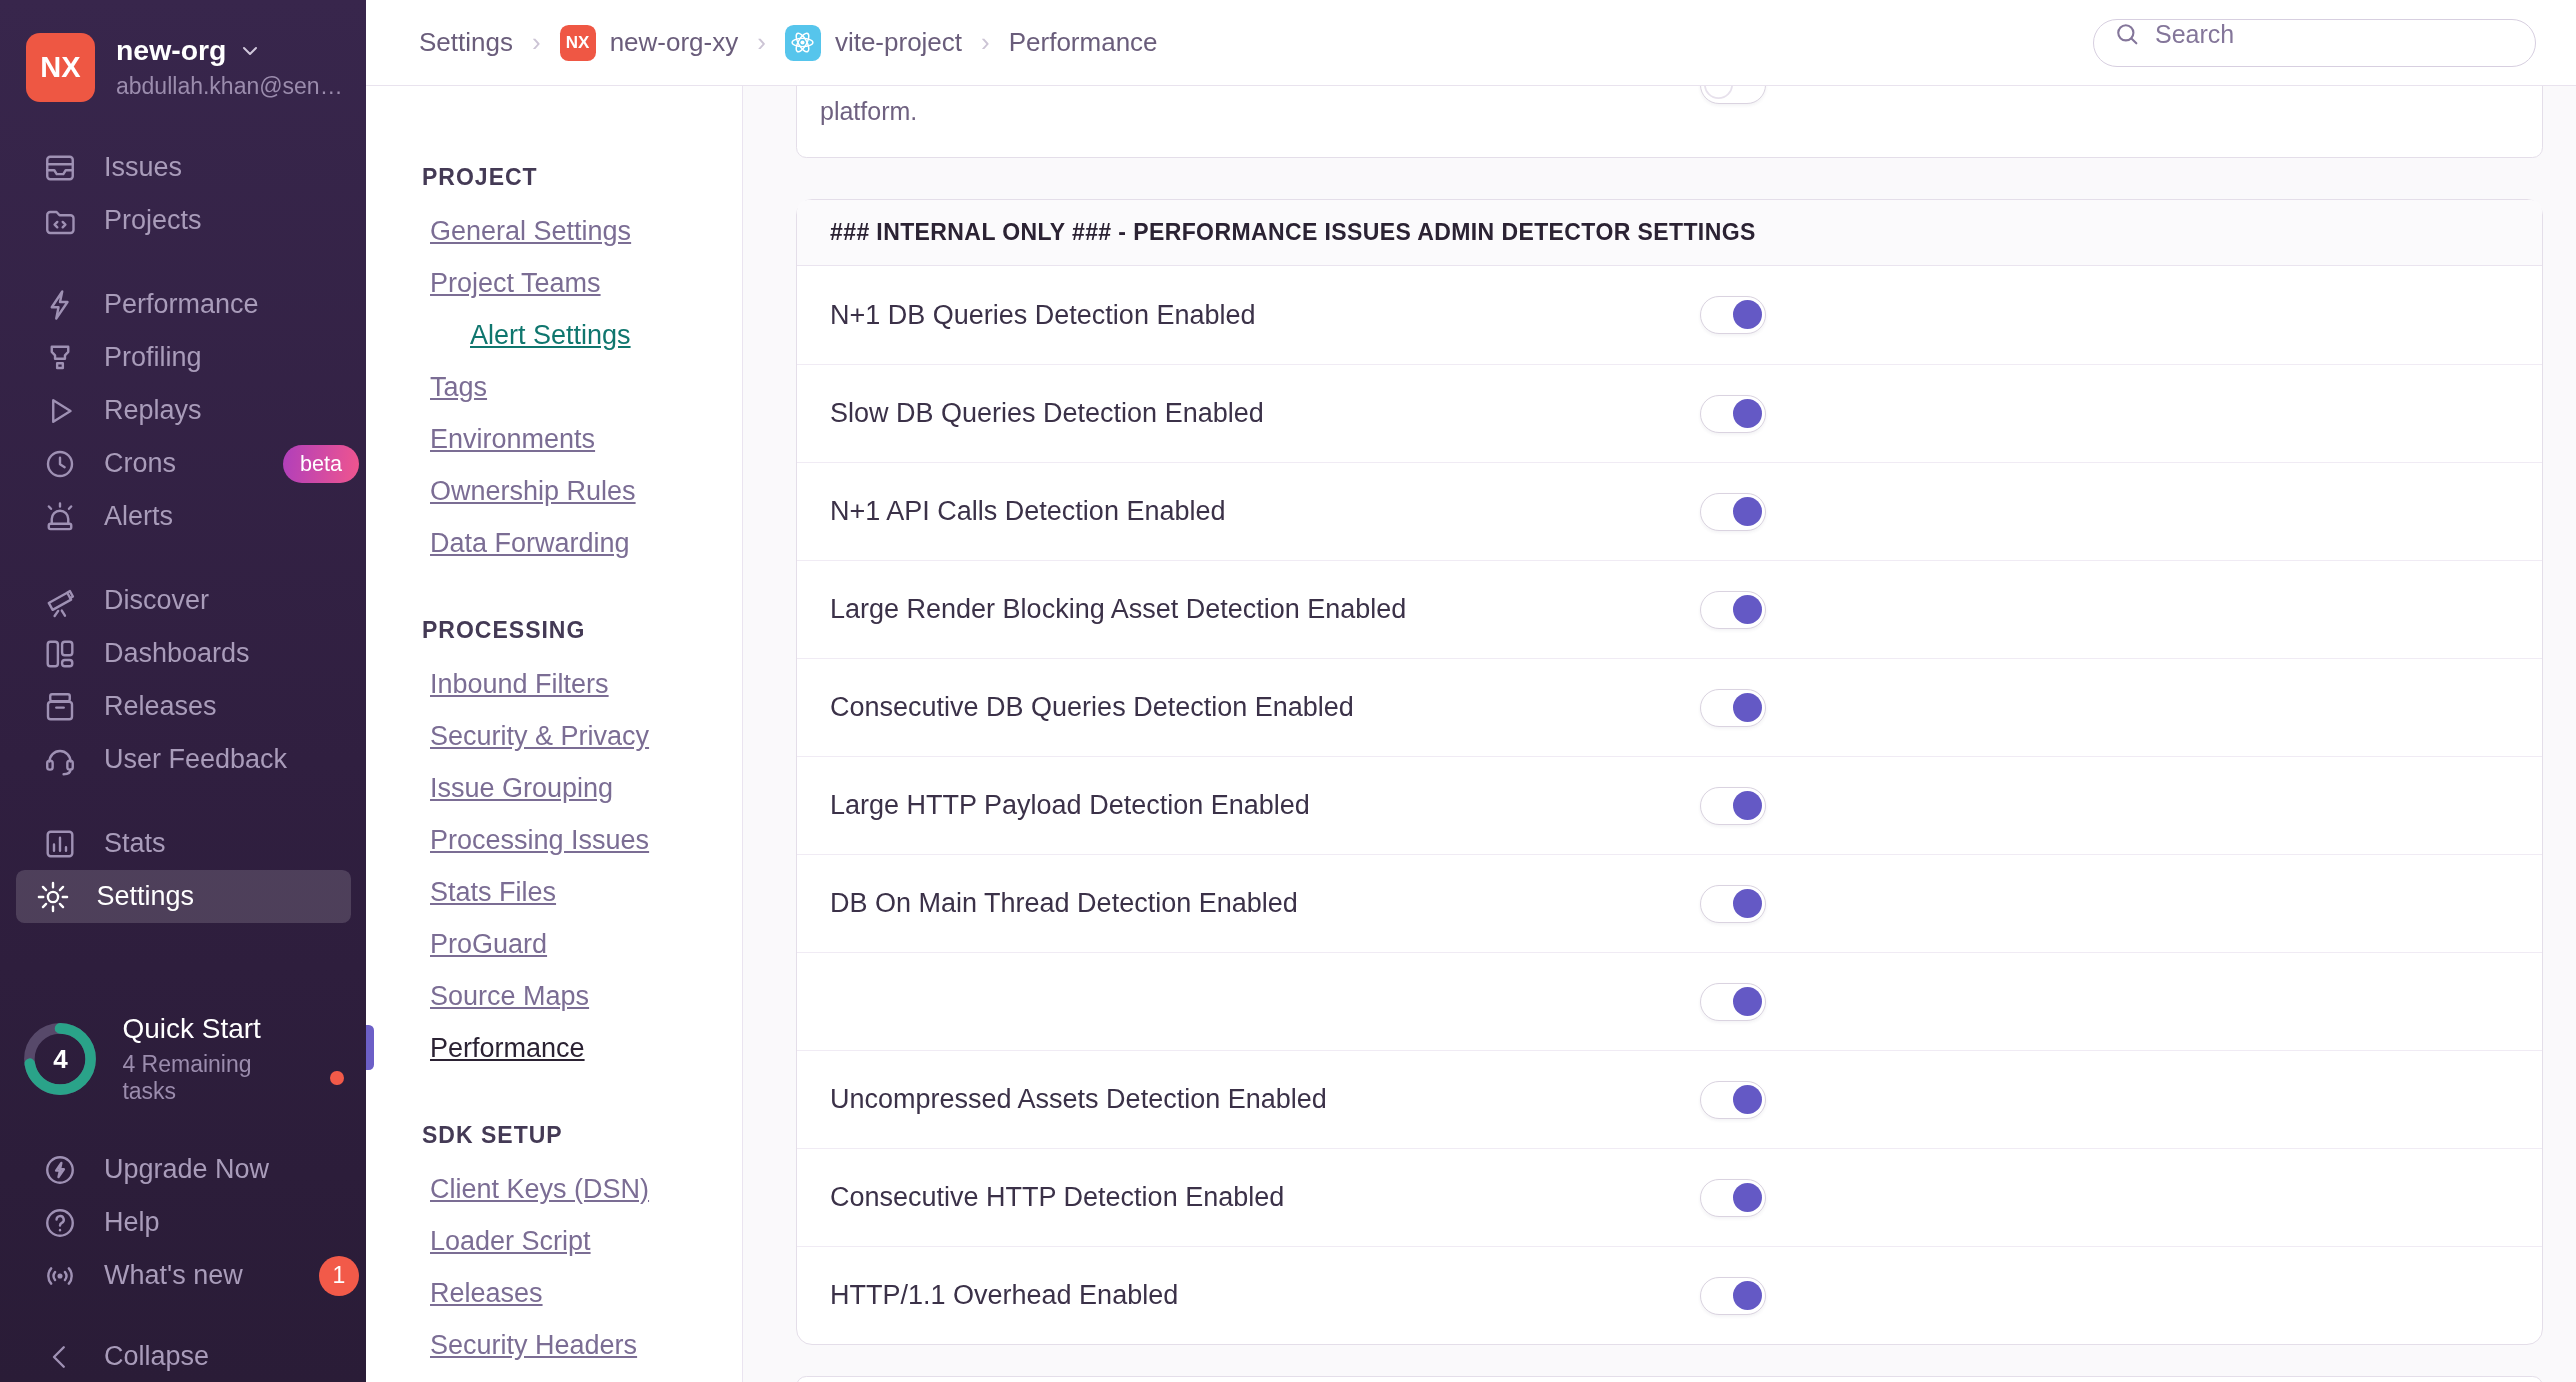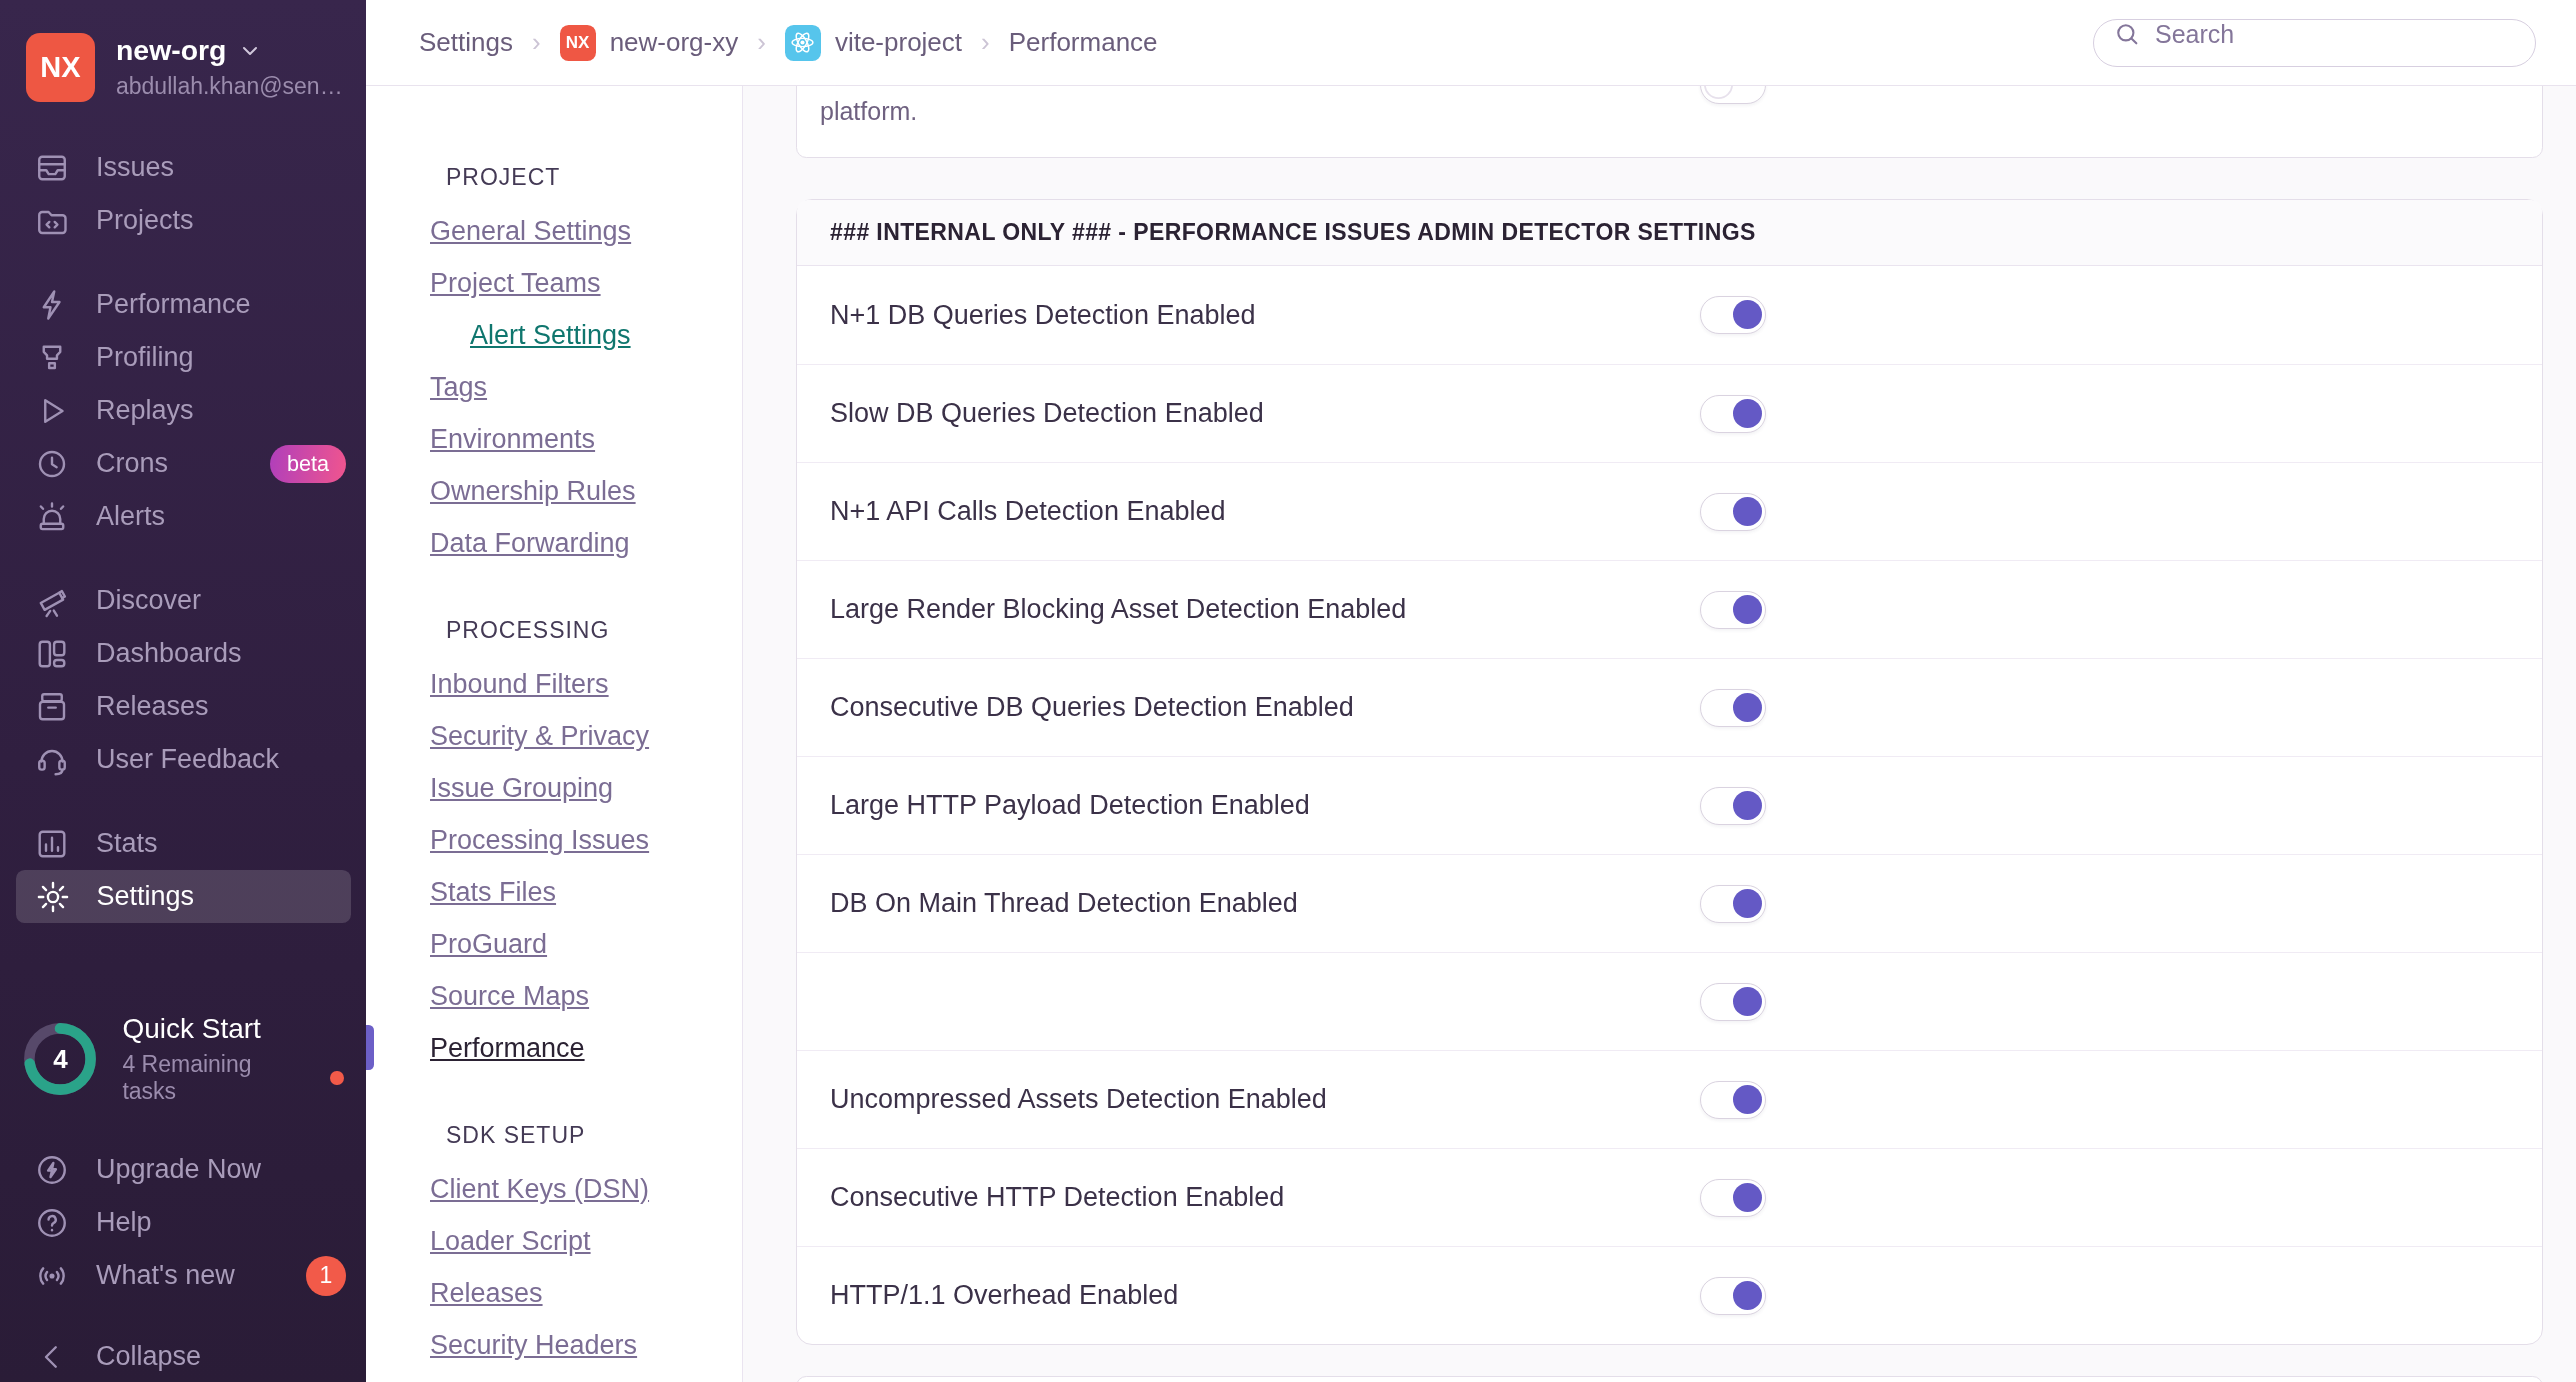--- a/index.html
+++ b/index.html
@@ -11,21 +11,21 @@
   .main-sidebar { width:366px; flex:none; background:linear-gradient(180deg,#38264c 0%,#301f40 55%,#2a1c37 100%);
     color:#a99cba; display:flex; flex-direction:column; padding-top:22.4px; }
   .org-row { display:flex; align-items:center; gap:21px; padding:10.3px 26px 8.6px 26px; }
   .org-avatar { width:69px; height:69px; border-radius:14px; background:#ee5743; color:#fff; font-size:29px;
     font-weight:bold; display:flex; align-items:center; justify-content:center; flex:none; }
   .org-name-line { display:flex; align-items:center; gap:12px; color:#fff; font-size:28.4px; font-weight:bold; }
   .org-name-line .chev { width:24px; height:24px; color:#cfc6da; }
   .org-email { font-size:23px; color:#9b8cad; margin-top:6px; max-width:224px; white-space:nowrap; overflow:hidden; }
 
   .nav-group { margin-top:31px; }
-  .nav-item { height:53px; display:flex; align-items:center; gap:26px; padding:0 20px 0 34px; font-size:27px; color:#a99cba; }
+  .nav-item { height:53px; display:flex; align-items:center; gap:26px; padding:0 7px 0 34px; font-size:27px; color:#a99cba;margin-left:8px; }
   .nav-item .nicon { width:36px; height:36px; flex:none; color:#9f91b4; }
   .nav-item .nlabel { flex:1; white-space:nowrap; }
   .nav-item.active { background:rgba(255,255,255,0.15); margin:0 15.5px; padding:0 8.6px 0 19px; border-radius:8.6px; color:#fff; }
   .nav-item.active .nicon { color:#fff; }
   .badge-beta { font-size:21.6px; line-height:1; color:#fff; padding:7.8px 17px 8.6px; border-radius:21px;
     background:linear-gradient(97deg,#b03fbb 0%,#f0558e 100%); }
   .sidebar-spacer { flex:1; }
 
   .quick-start { display:flex; align-items:center; gap:24px; padding:0 22.4px; margin-bottom:38px; }
   .qs-ring { position:relative; width:76px; height:76px; flex:none; }
@@ -54,21 +54,21 @@
     display:flex; align-items:flex-start; gap:14px; padding:0 19px; }
   .search-box .sicon { width:28px; height:28px; color:#84769a; flex:none; }
   .search-box input { flex:1; border:none; outline:none; background:transparent; font-size:25px; color:#5c5068;
     font-family:"Liberation Sans",sans-serif; }
   .search-box input::placeholder { color:#84769a; }
 
   .settings-body { flex:1; display:flex; overflow:hidden; background:#faf9fb; min-height:0; }
 
   .secondary-nav { width:377px; flex:none; background:#fff; border-right:1.7px solid #eae4f0; padding-top:78px; }
   .snav-section + .snav-section { margin-top:48px; }
-  .section-title { padding-left:80px; font-size:23px; font-weight:normal; letter-spacing:1px; color:#443a55; margin-bottom:14px; }
+  .section-title { padding-left:56px; font-size:23px; font-weight:bold; letter-spacing:1px; color:#443a55; margin-bottom:14px; }
   .snav-item { position:relative; height:52px; display:flex; align-items:center; padding-left:64px; font-size:27px; color:#7b6d94;text-decoration:underline; }
   .snav-item.emph { color:#0f766e;margin-left:40px; }
   .snav-item.active { color:#2b2233; }
   .snav-item.active::before { content:""; position:absolute; left:0; top:3.4px; width:7.8px; height:45px;
     border-radius:0 5.2px 5.2px 0; background:#6c5fc7; }
 
   .content { flex:1; min-width:0; padding:0 33px 0 53px; }
   .card { background:#fff; border:1.7px solid #e4dee9; border-radius:10.3px; }
   .card.partial-top { height:207px; margin-top:-135px; position:relative; border-radius:0 0 10.3px 10.3px; }
   .partial-text { position:absolute; left:23px; bottom:31px; font-size:25px; color:#6f6180; }

